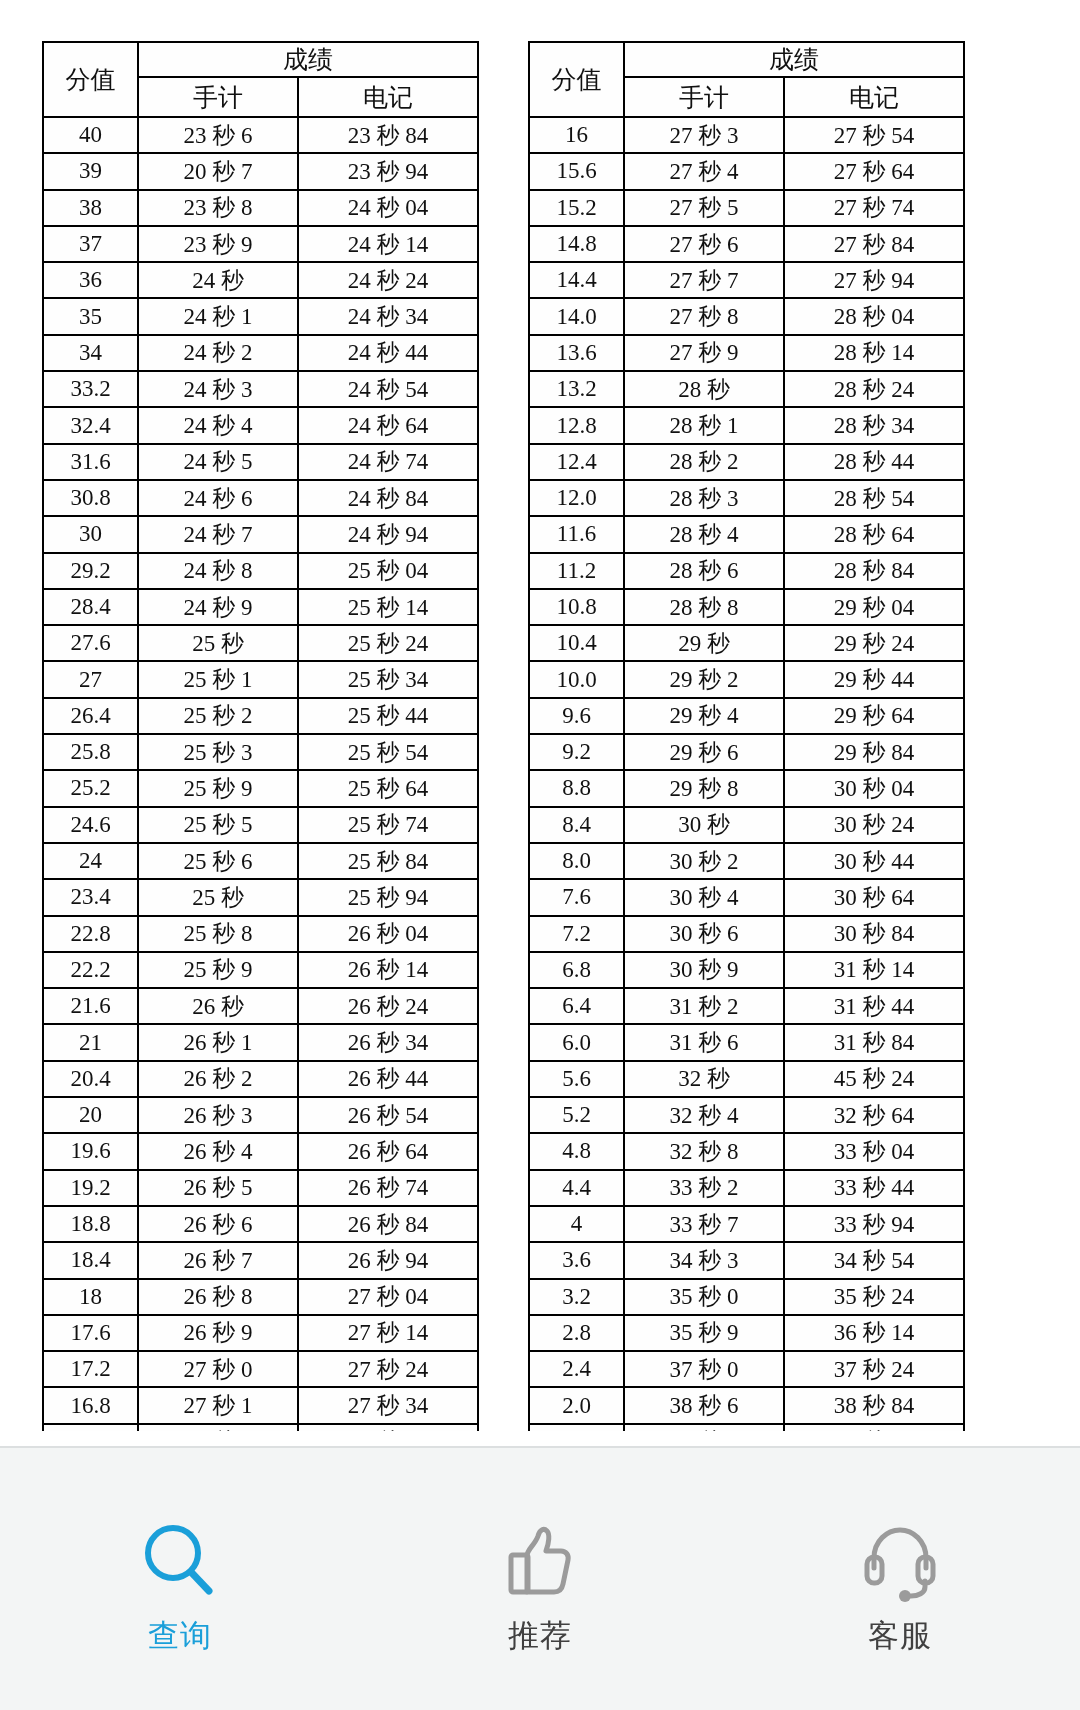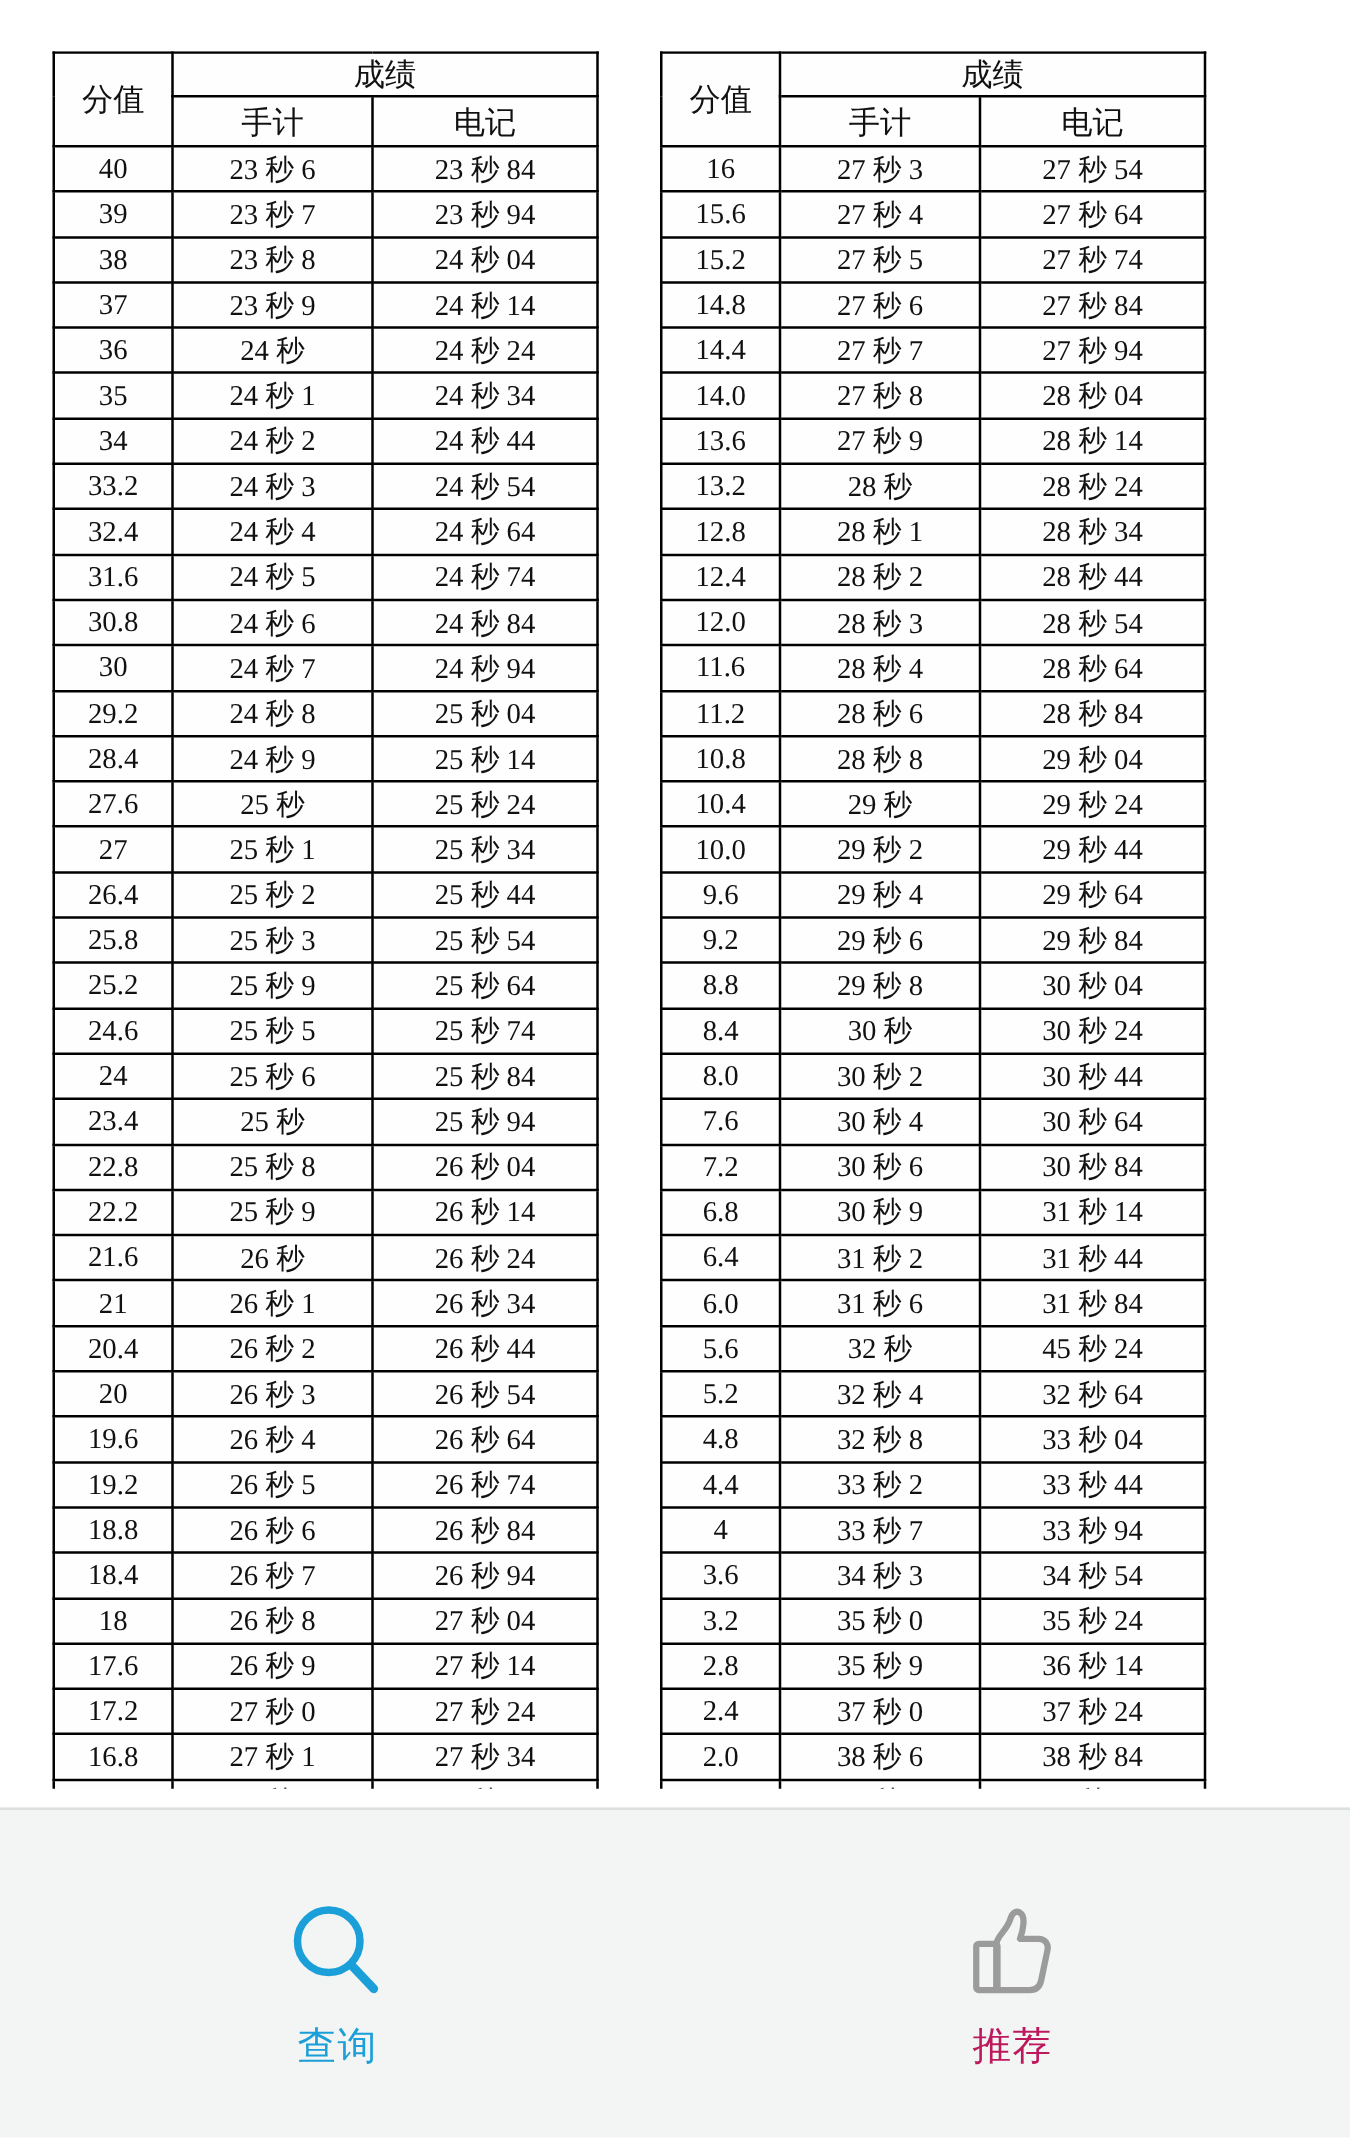--- a/index.html
+++ b/index.html
@@ -63,21 +63,21 @@
     padding-top:18px;
     box-sizing:border-box;
   }
   .nav-icon{display:block;}
   .nav-label{
     font-size:31px;
     font-family:"Liberation Sans","DejaVu Sans",sans-serif;
     letter-spacing:1px;
   }
   .nav-item.active .nav-label{color:#1a9fd9;}
-  .nav-item .nav-label{color:#be185d;}
+  .nav-item .nav-label{color:#404040;}
 </style>
 </head>
 <body>
 
 <div class="tables-area">
 
   <div class="tbl-wrap left">
     <table class="score">
       <colgroup>
         <col class="c-score">
@@ -95,21 +95,21 @@
         </tr>
       </thead>
       <tbody id="left-body">
           <tr>
             <td class="r val">40</td>
             <td class="r val">23 秒 6</td>
             <td class="r val">23 秒 84</td>
           </tr>
           <tr>
             <td class="r val">39</td>
-            <td class="r val">23 秒 7</td>
+            <td class="r val">20 秒 7</td>
             <td class="r val">23 秒 94</td>
           </tr>
           <tr>
             <td class="r val">38</td>
             <td class="r val">23 秒 8</td>
             <td class="r val">24 秒 04</td>
           </tr>
           <tr>
             <td class="r val">37</td>
             <td class="r val">23 秒 9</td>
@@ -508,15 +508,27 @@
   <div class="nav-item">
     <span class="nav-icon">
       <svg width="86" height="86" viewBox="0 0 86 86">
         <path d="M30 36 L30 37 C30 30 38 26 41 17 C43 10 47 9 50 12 C53 15 52 24 49 32 L64 32 C69 32 72 36 71 41 L66 65 C65 70 62 73 57 73 L30 73 Z" fill="none" stroke="#9b9b9b" stroke-width="5" stroke-linejoin="round"></path>
         <rect x="14" y="36" width="17" height="37" rx="2" fill="none" stroke="#9b9b9b" stroke-width="5"></rect>
       </svg>
     </span>
     <span class="nav-label">推荐</span>
   </div>
 
+  <div class="nav-item">
+    <span class="nav-icon">
+      <svg width="86" height="86" viewBox="0 0 86 86">
+        <path d="M17 49 L17 39 C17 22 30 11 43 11 C56 11 69 22 69 39 L69 49" fill="none" stroke="#9b9b9b" stroke-width="5" stroke-linecap="round"></path>
+        <rect x="10" y="38" width="15" height="26" rx="7" fill="none" stroke="#9b9b9b" stroke-width="5"></rect>
+        <rect x="61" y="38" width="15" height="26" rx="7" fill="none" stroke="#9b9b9b" stroke-width="5"></rect>
+        <path d="M68 62 L68 68 C68 74 61 77 54 77" fill="none" stroke="#9b9b9b" stroke-width="5" stroke-linecap="round"></path>
+        <circle cx="48" cy="77" r="6" fill="#9b9b9b"></circle>
+      </svg>
+    </span>
+    <span class="nav-label">客服</span>
+  </div>
 
 
 </div>
 
 </body></html>

